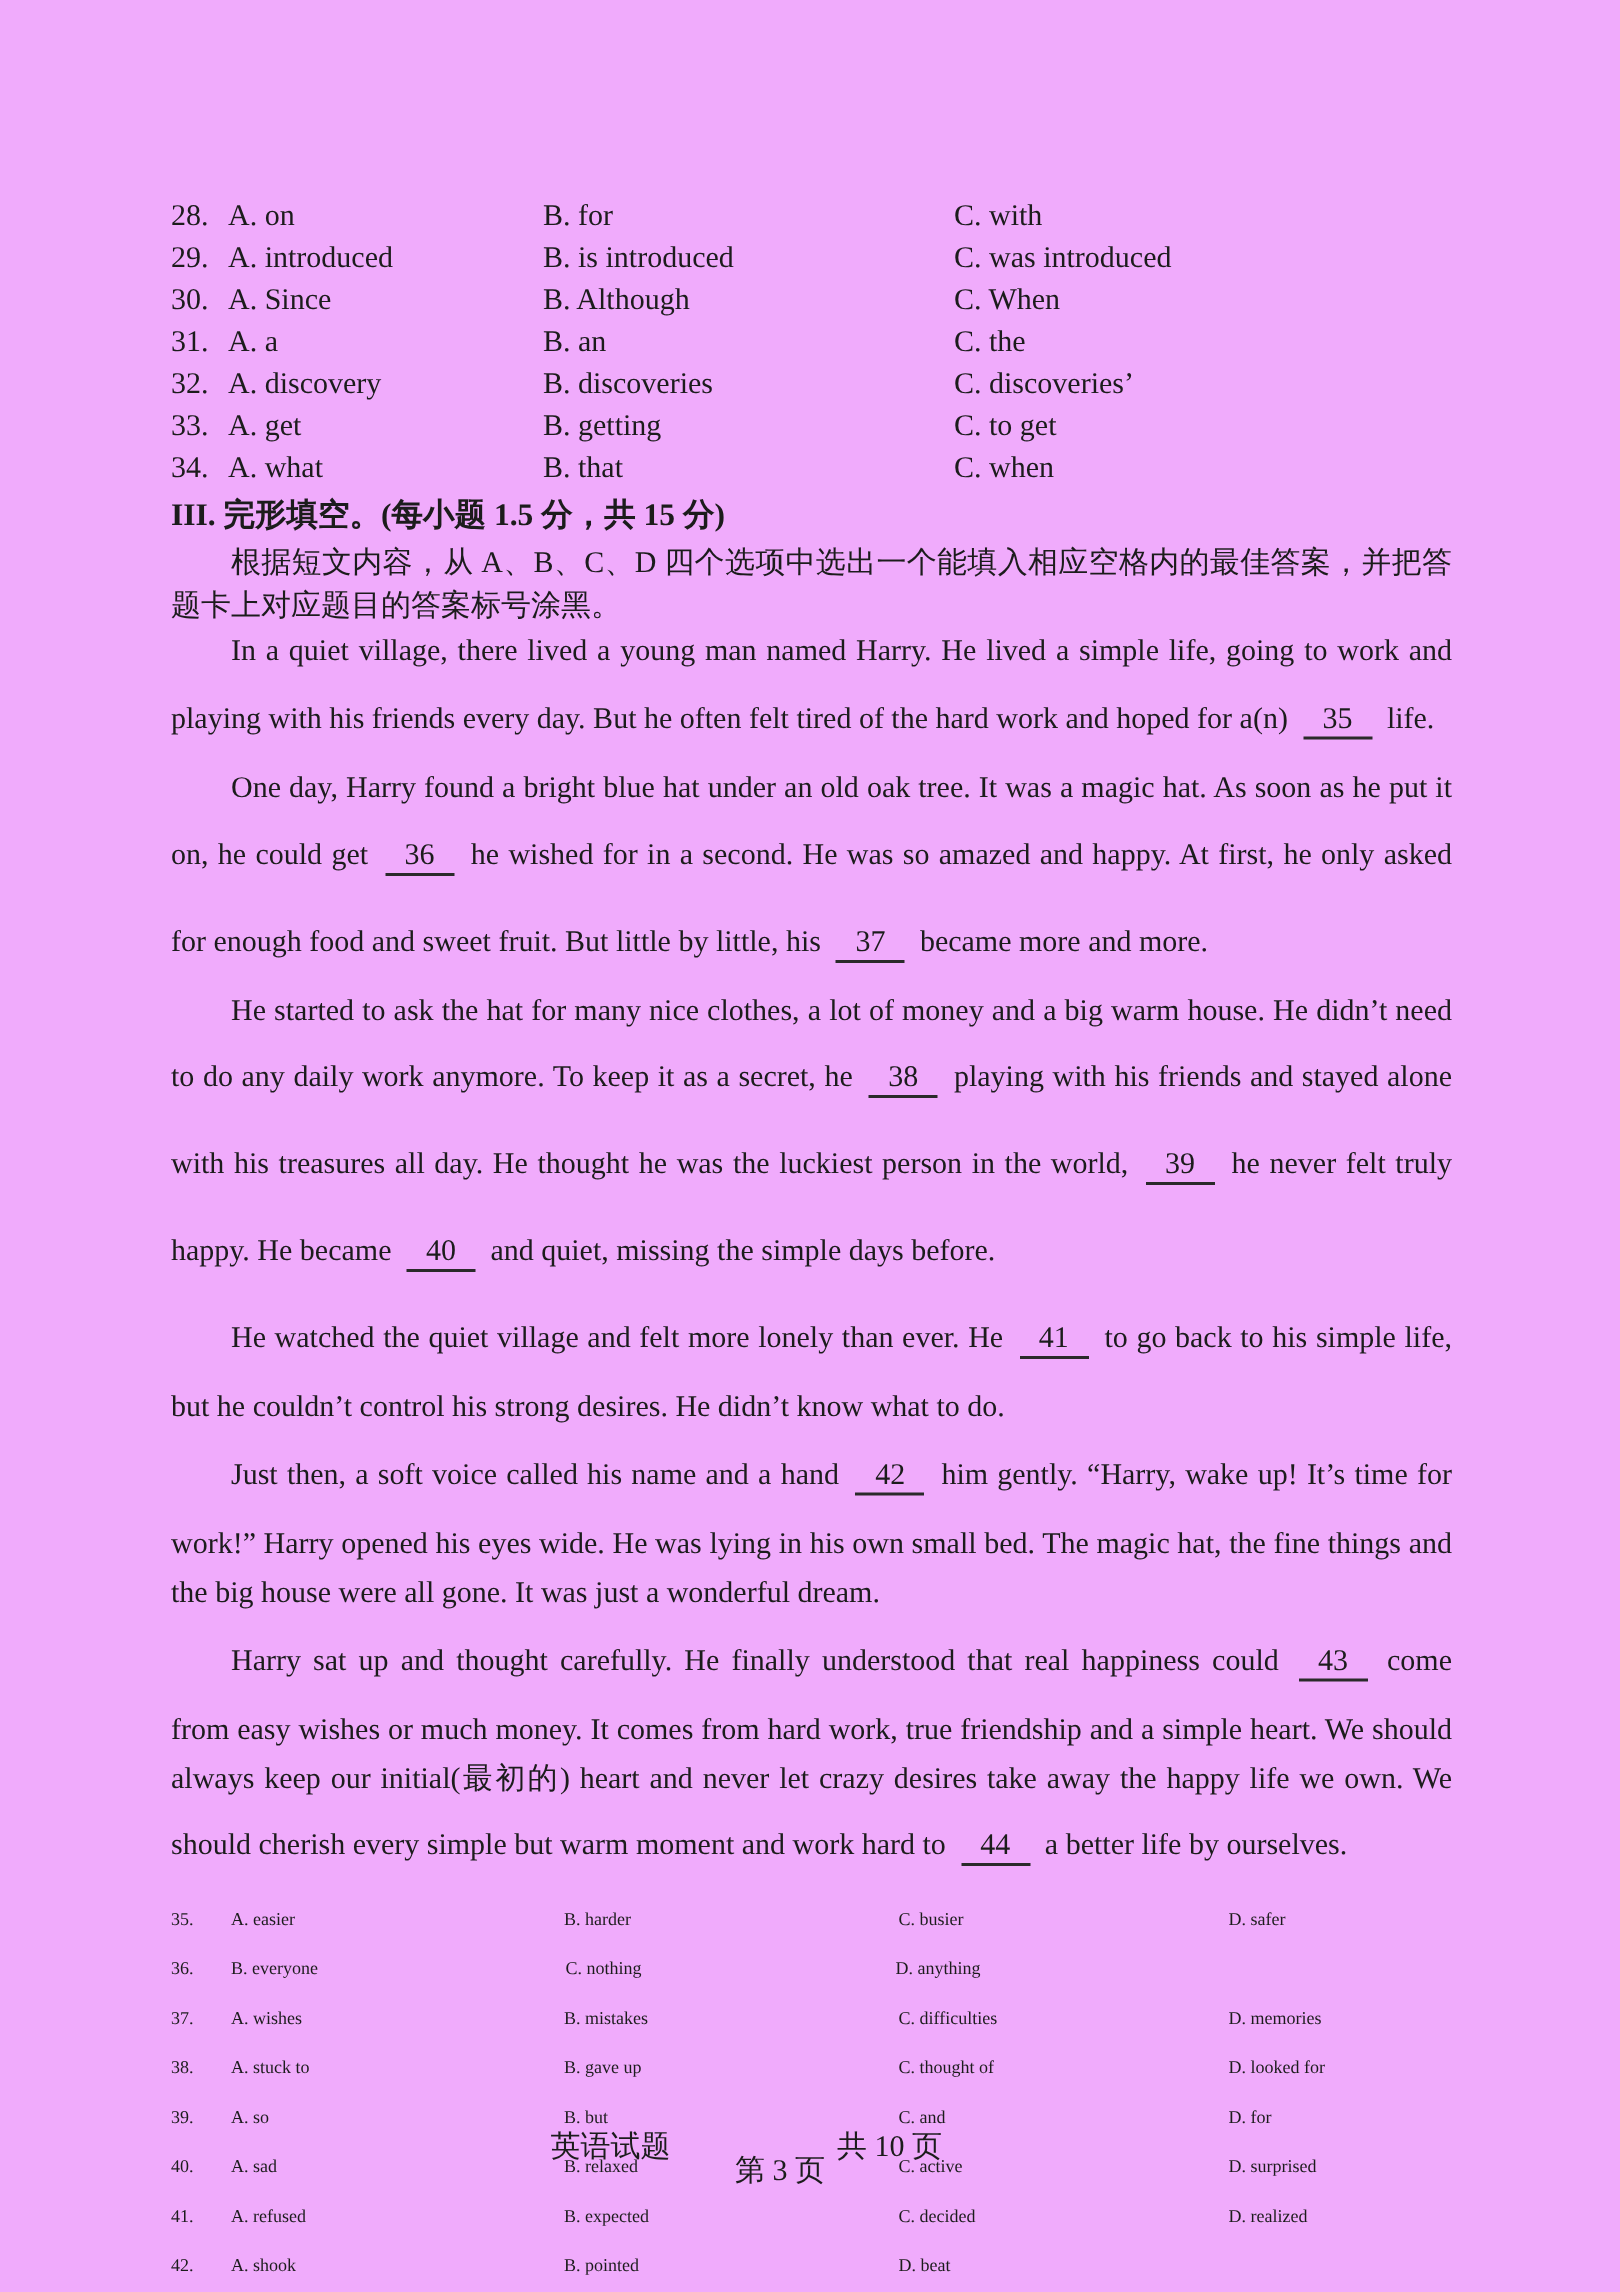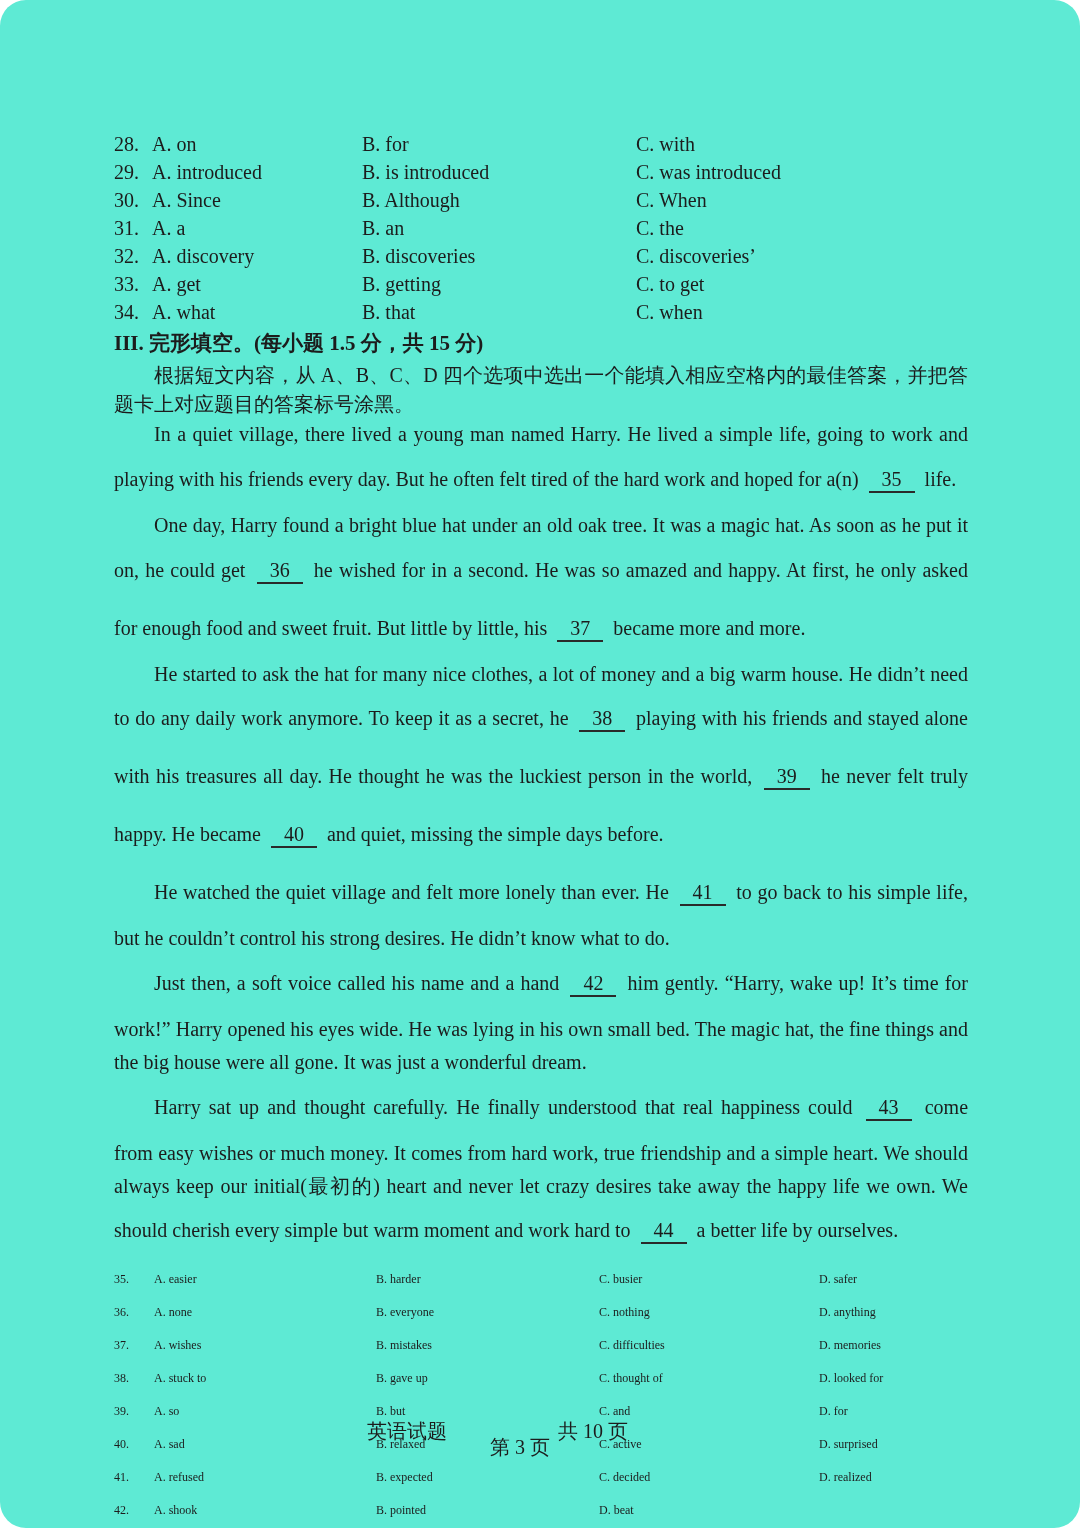--- a/index.html
+++ b/index.html
@@ -1,24 +1,23 @@
 <!DOCTYPE html>
 <html><head>
 <meta charset="utf-8">
 <style>
   html,body{margin:0;padding:0;}
   body{background:#ffffff;}
   .page{
     position:relative;
     width:1080px;height:1528px;
-    background:#5eead4;
+    background:#f0abfc;
     font-family:"Liberation Serif","DejaVu Serif",serif;
     color:#1c1c1c;
     overflow:hidden;
-    border-radius:26px;
   }
   .content{
     position:absolute;
     left:114px;top:130px;width:854px;
   }
   
   .row3{display:flex;height:28px;line-height:28px;font-size:20px;}
   .row3 .n{width:38px;}
   .row3 .a3{width:210px;}
   .row3 .b3{width:274px;}
@@ -126,21 +125,20 @@
     <div class="questions">
         <div class="row4">
           <span class="n">35.</span>
           <span class="a4">A. easier</span>
           <span class="b4">B. harder</span>
           <span class="c4">C. busier</span>
           <span class="d4">D. safer</span>
         </div>
         <div class="row4">
           <span class="n">36.</span>
-          <span class="a4">A. none</span>
           <span class="b4">B. everyone</span>
           <span class="c4">C. nothing</span>
           <span class="d4">D. anything</span>
         </div>
         <div class="row4">
           <span class="n">37.</span>
           <span class="a4">A. wishes</span>
           <span class="b4">B. mistakes</span>
           <span class="c4">C. difficulties</span>
           <span class="d4">D. memories</span>

